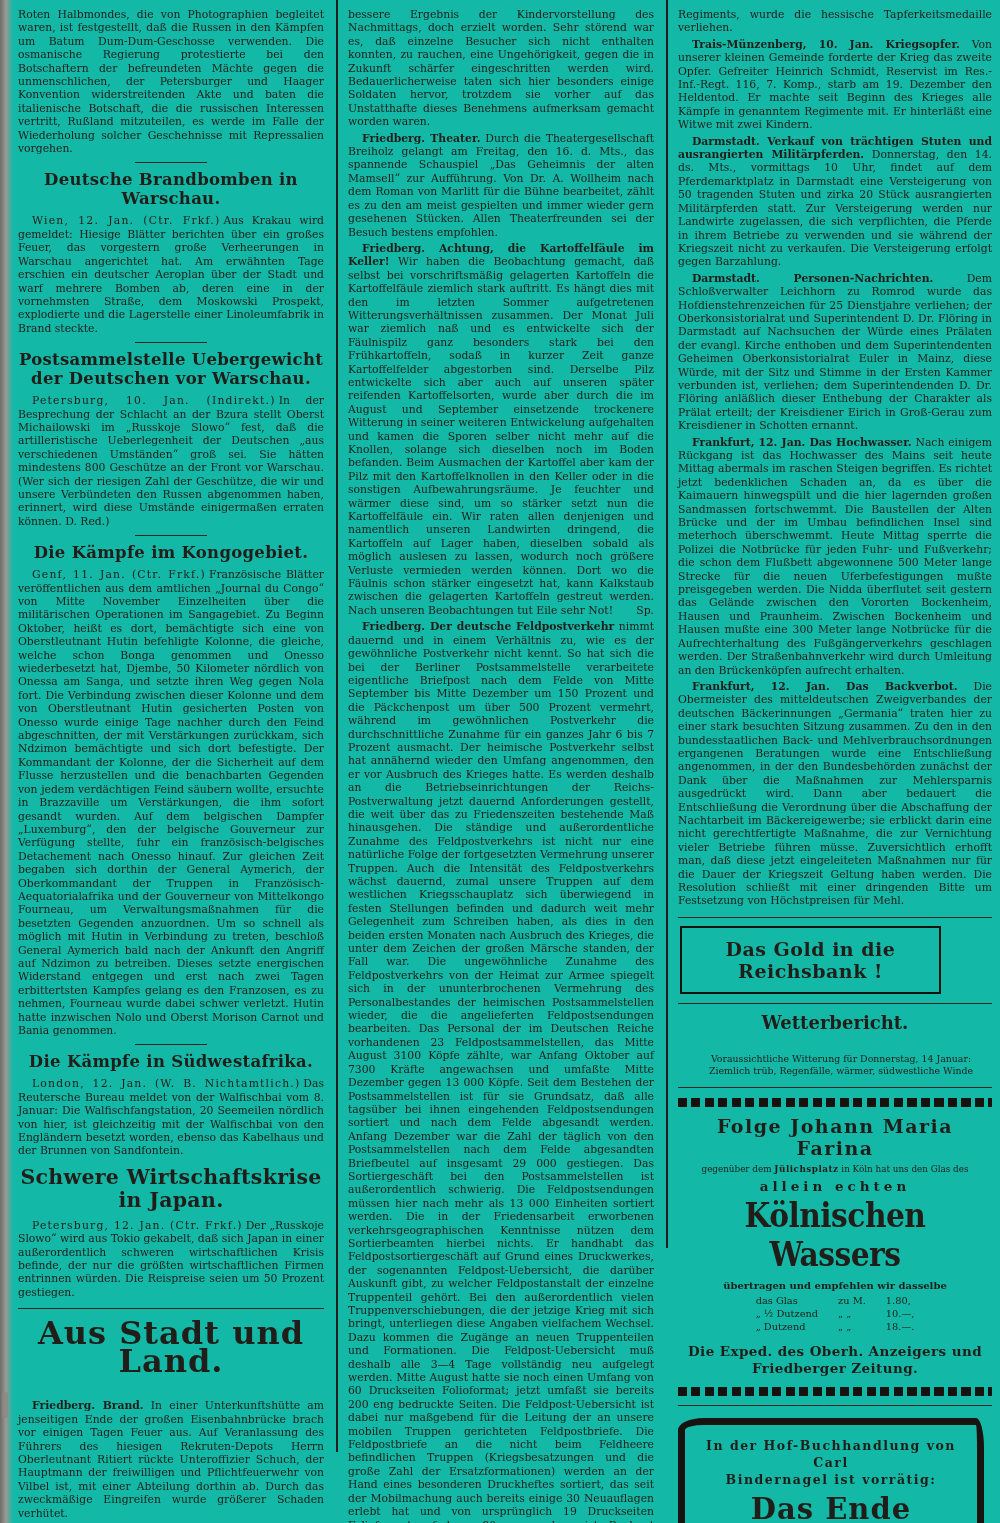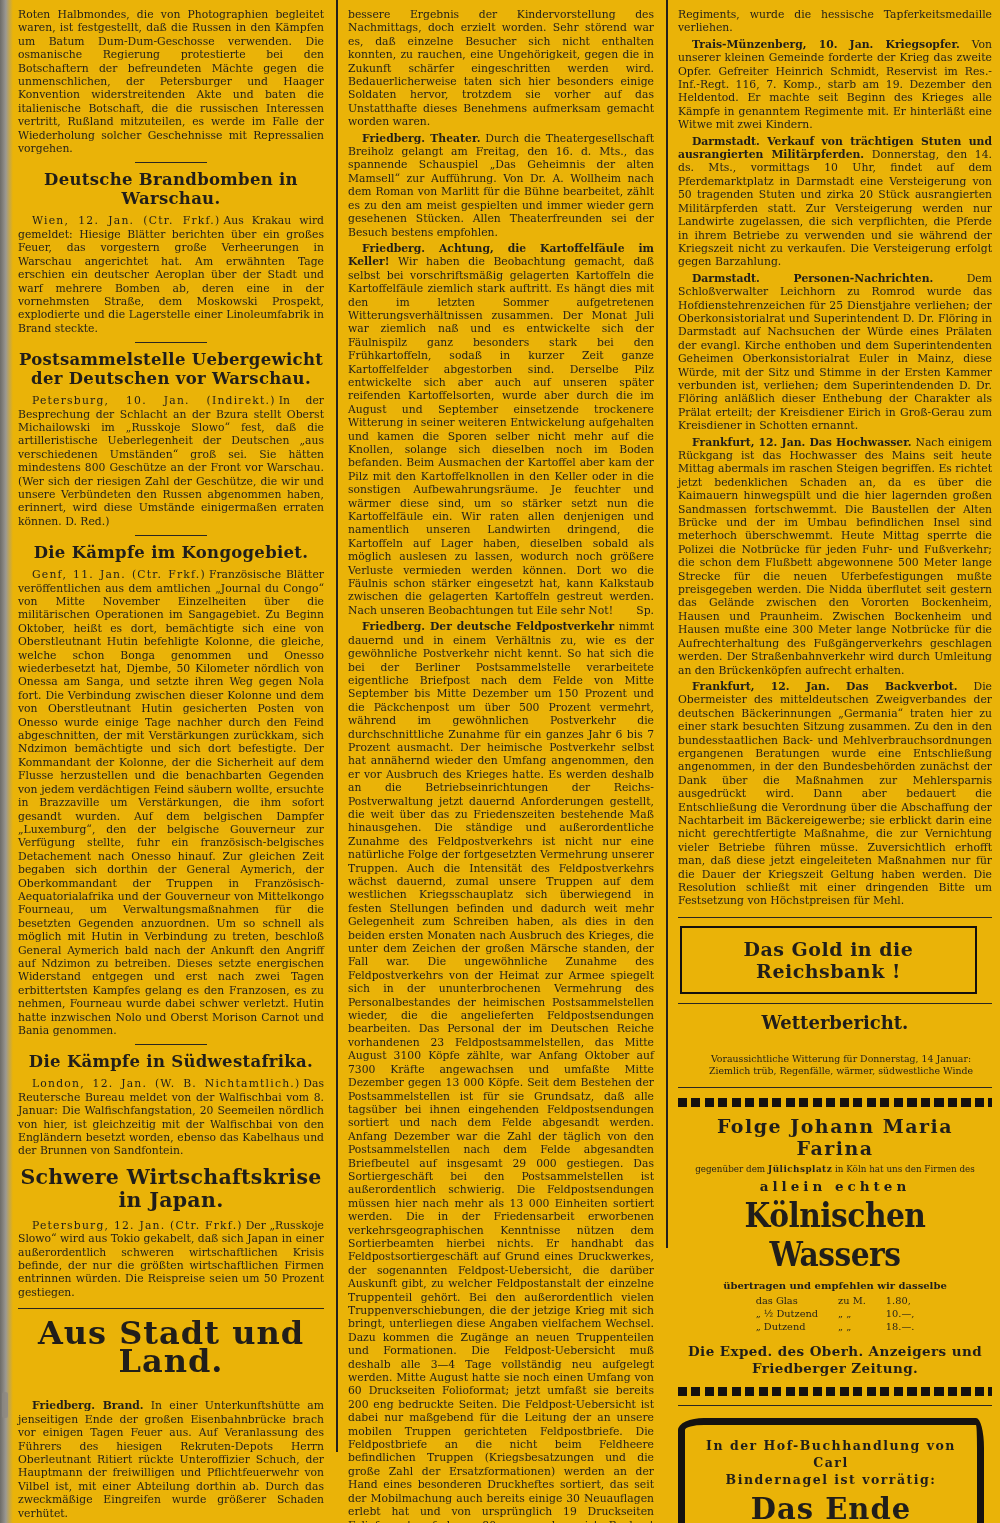--- a/index.html
+++ b/index.html
@@ -1,20 +1,20 @@
 <!DOCTYPE html>
 <html><head>
 <meta charset="utf-8">
 <style>
   html,body{margin:0;padding:0;}
   body{background:#b9b6af;}
   .page{
     position:relative;
     width:1000px;height:1523px;
-    background:#eab308;
+    background:#14b8a6;
     font-family:"DejaVu Serif","Liberation Serif",serif;
     color:#211e1a;
     overflow:hidden;
   }
   .edge-left{
     position:absolute;left:0;top:0;width:13px;height:100%;
     background:linear-gradient(90deg,#6e6c67 0%,#9b9892 45%,rgba(214,211,204,0) 100%);
   }
   .scan-mark{position:absolute;left:2px;top:1392px;width:6px;height:26px;background:#8b8881;opacity:.7;border-radius:2px;}
   .vrule{position:absolute;top:0;width:1.6px;background:#24211d;}
@@ -43,21 +43,21 @@
     text-align:center;margin:4px 0 6px 0;letter-spacing:.3px;
   }
   h2.bighead{font-size:20.5px;line-height:23px;margin:8px 0 7px 0;}
   h1.section{
     font-size:32px;line-height:28px;font-weight:bold;
     text-align:center;margin:10px 0 24px 0;letter-spacing:1px;
   }
   
   .gold-box{
     border:2.6px solid #14110e;
-    width:78%;margin:8px 0 9px 2px;padding:10px 24px;
+    width:78%;margin:8px 0 9px 2px;padding:10px 6px;
     text-align:center;font-weight:bold;font-size:19px;letter-spacing:.5px;
   }
   .wx-title{font-size:18px;font-weight:bold;text-align:center;margin:8px 0 20px 0;}
   .wx-text{font-size:9.4px;line-height:12px;text-align:center;margin:0 0 10px 12px;}
   .squares{
     height:9px;margin:10px 0 8px 0;
     background:repeating-linear-gradient(90deg,#15120f 0 9px,rgba(0,0,0,0) 9px 13.5px);
   }
   .farina{text-align:center;}
   .farina .name{font-size:19px;font-weight:bold;letter-spacing:1.5px;margin:8px 0 5px 0;}
@@ -146,21 +146,21 @@
       <div class="gold-box"><span>Das Gold in die Reichsbank !</span></div>
       <div class="fullrule"></div>
 
       <div class="wx-title">Wetterbericht.</div>
       <p class="wx-text">Voraussichtliche Witterung für Donnerstag, 14 Januar: Ziemlich trüb, Regenfälle, wärmer, südwestliche Winde</p>
       <div class="fullrule"></div>
 
       <div class="squares"></div>
       <div class="farina">
         <div class="name">Folge Johann Maria Farina</div>
-        <div class="intro"><span>gegenüber dem </span><b>Jülichsplatz</b><span> in Köln hat uns den Firmen des</span></div>
+        <div class="intro"><span>gegenüber dem </span><b>Jülichsplatz</b><span> in Köln hat uns den Glas des</span></div>
         <div class="allein">allein echten</div>
         <div class="product">Kölnischen Wassers</div>
         <div class="recommend">übertragen und empfehlen wir dasselbe</div>
         <table>
           <tbody>
               <tr>
             <td>das Glas</td>
             <td>zu M.</td>
             <td>1.80,</td>
           </tr>

